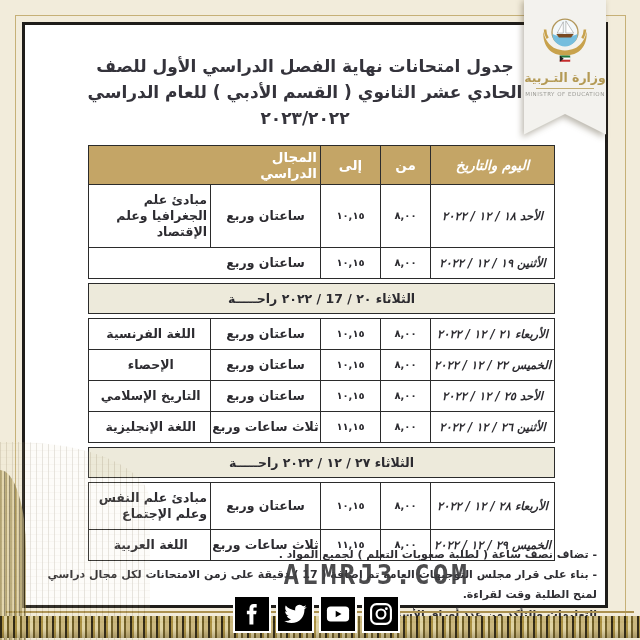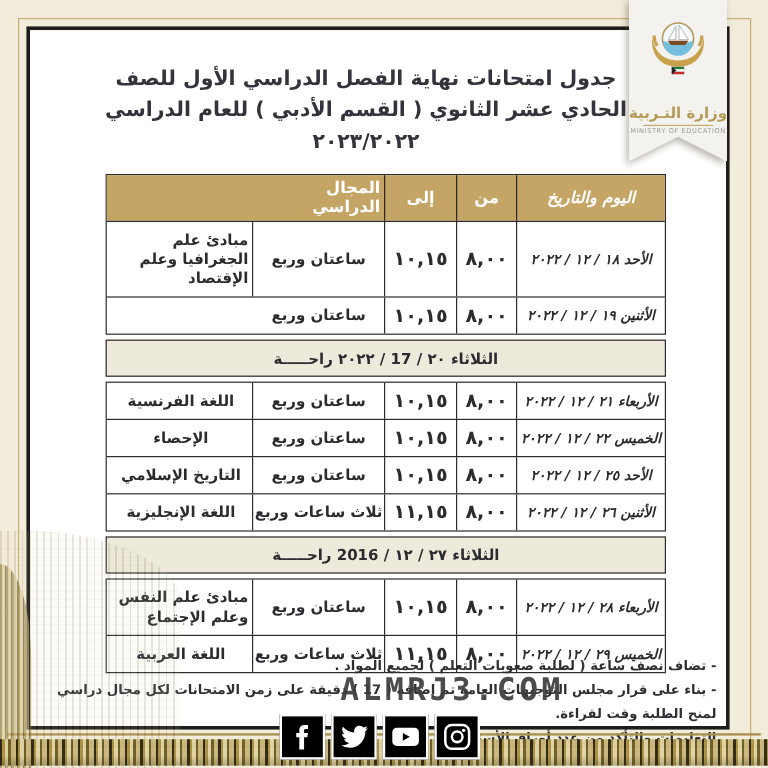--- a/index.html
+++ b/index.html
@@ -22,42 +22,42 @@
   .seg{border:1.5px solid #2b2b2b;background:#fff;}
   .row{display:grid;grid-template-columns:123px 50px 60px 110px 119.5px;}
   .row + .row{border-top:1.5px solid #2b2b2b;}
   .cell{display:flex;align-items:center;justify-content:center;text-align:center;
         padding:7px 3px;line-height:16px;font-weight:bold;font-size:12.5px;box-sizing:border-box;}
   .cell:not(:first-child){border-left:0;text-align:right;}
   .row .cell + .cell{border-right:1.5px solid #2b2b2b;}
   .header-row{background:#c4a566;height:38px;}
   .header-row .cell{color:#ffffff;font-size:13.5px;padding:2px 3px;}
   .c-day{font-size:11.5px;white-space:nowrap;font-style:italic;}
-  .c-from,.c-to{font-size:16px;}
+  .c-from,.c-to{font-size:10px;}
   .c-hours{white-space:nowrap;}
   .rest-row{margin:4px 0;border:1.5px solid #2b2b2b;background:#edeadb;height:29px;
             display:flex;align-items:center;justify-content:center;
             font-weight:bold;font-size:12.5px;}
 
   
   .notes{position:absolute;right:8px;left:8px;top:520px;direction:rtl;text-align:right;
          color:#2f2e33;font-weight:bold;font-size:11px;line-height:20px;}
 
   
   .watermark{position:absolute;left:170px;top:560px;width:300px;text-align:right;z-index:6;
              font-family:"DejaVu Sans Mono",monospace;font-weight:bold;font-size:26px;
              letter-spacing:3px;color:#3d3d3f;opacity:.92;}
 
   
   .ribbon{position:absolute;left:524px;top:-2px;width:82px;height:138px;z-index:8;
           filter:drop-shadow(-2px 3px 3px rgba(60,50,20,.35));}
   .ribbon-shape{width:100%;height:100%;background:#f3f2ee;
           clip-path:polygon(0 0,100% 0,100% 99%,50% 84%,0 99%);
           display:flex;flex-direction:column;align-items:center;box-sizing:border-box;padding-top:14px;}
-  .ribbon-ar{color:#b49a55;font-weight:bold;font-size:12.5px;margin-top:18px;direction:rtl;}
+  .ribbon-ar{color:#b49a55;font-weight:bold;font-size:12.5px;margin-top:2px;direction:rtl;}
   .ribbon-rule{width:58px;height:1px;background:#c3ad6e;margin:3px 0 2px 0;}
   .ribbon-en{color:#9a9a94;font-size:5.5px;letter-spacing:.5px;}
 
   
   .social{position:absolute;left:233px;top:595px;display:flex;gap:5px;z-index:7;}
   .s-icon{width:38px;height:38px;background:#000;border:2px solid #fff;box-sizing:border-box;
           display:flex;align-items:center;justify-content:center;cursor:pointer;}
   .s-icon svg{width:28px;height:28px;}
 
   
@@ -143,21 +143,21 @@
             <div class="cell c-subject">التاريخ الإسلامي</div>
           </div>
           <div class="row exam-row">
             <div class="cell c-day">الأثنين ٢٦ / ١٢ / ٢٠٢٢</div>
             <div class="cell c-from">٨,٠٠</div>
             <div class="cell c-to">١١,١٥</div>
             <div class="cell c-hours">ثلاث ساعات وربع</div>
             <div class="cell c-subject">اللغة الإنجليزية</div>
           </div>
         </div>
-        <div class="rest-row" dir="rtl">الثلاثاء ٢٧ / ١٢ / 2016 راحـــــة</div>
+        <div class="rest-row" dir="rtl">الثلاثاء ٢٧ / ١٢ / ٢٠٢٢ راحـــــة</div>
         <div class="seg">
           <div class="row exam-row">
             <div class="cell c-day">الأربعاء ٢٨ / ١٢ / ٢٠٢٢</div>
             <div class="cell c-from">٨,٠٠</div>
             <div class="cell c-to">١٠,١٥</div>
             <div class="cell c-hours">ساعتان وربع</div>
             <div class="cell c-subject">مبادئ علم النفس وعلم الإجتماع</div>
           </div>
           <div class="row exam-row">
             <div class="cell c-day">الخميس ٢٩ / ١٢ / ٢٠٢٢</div>

